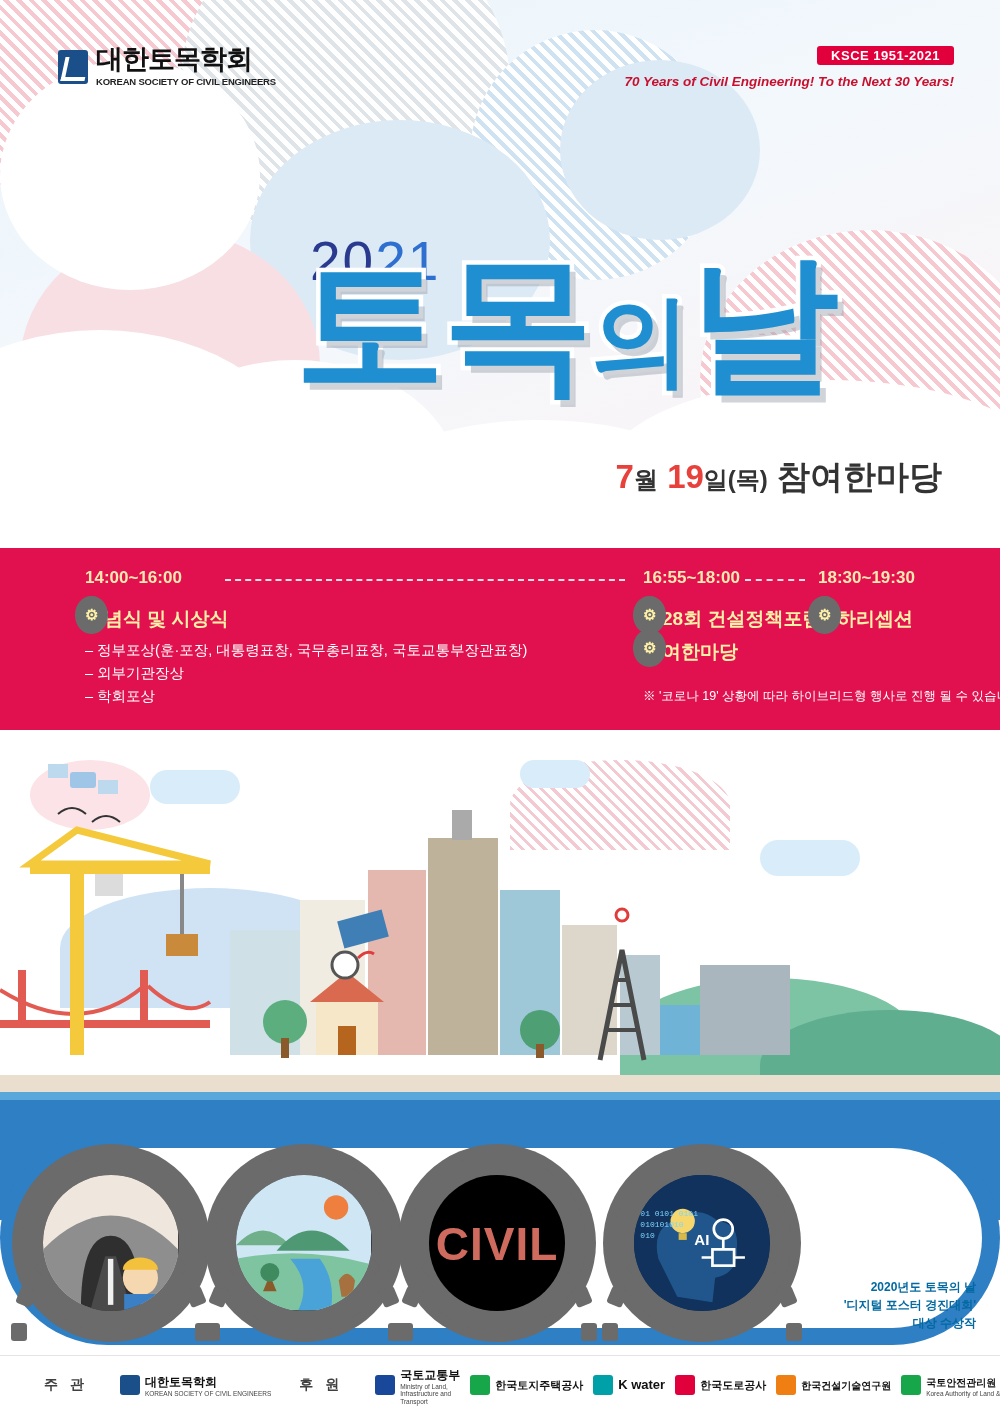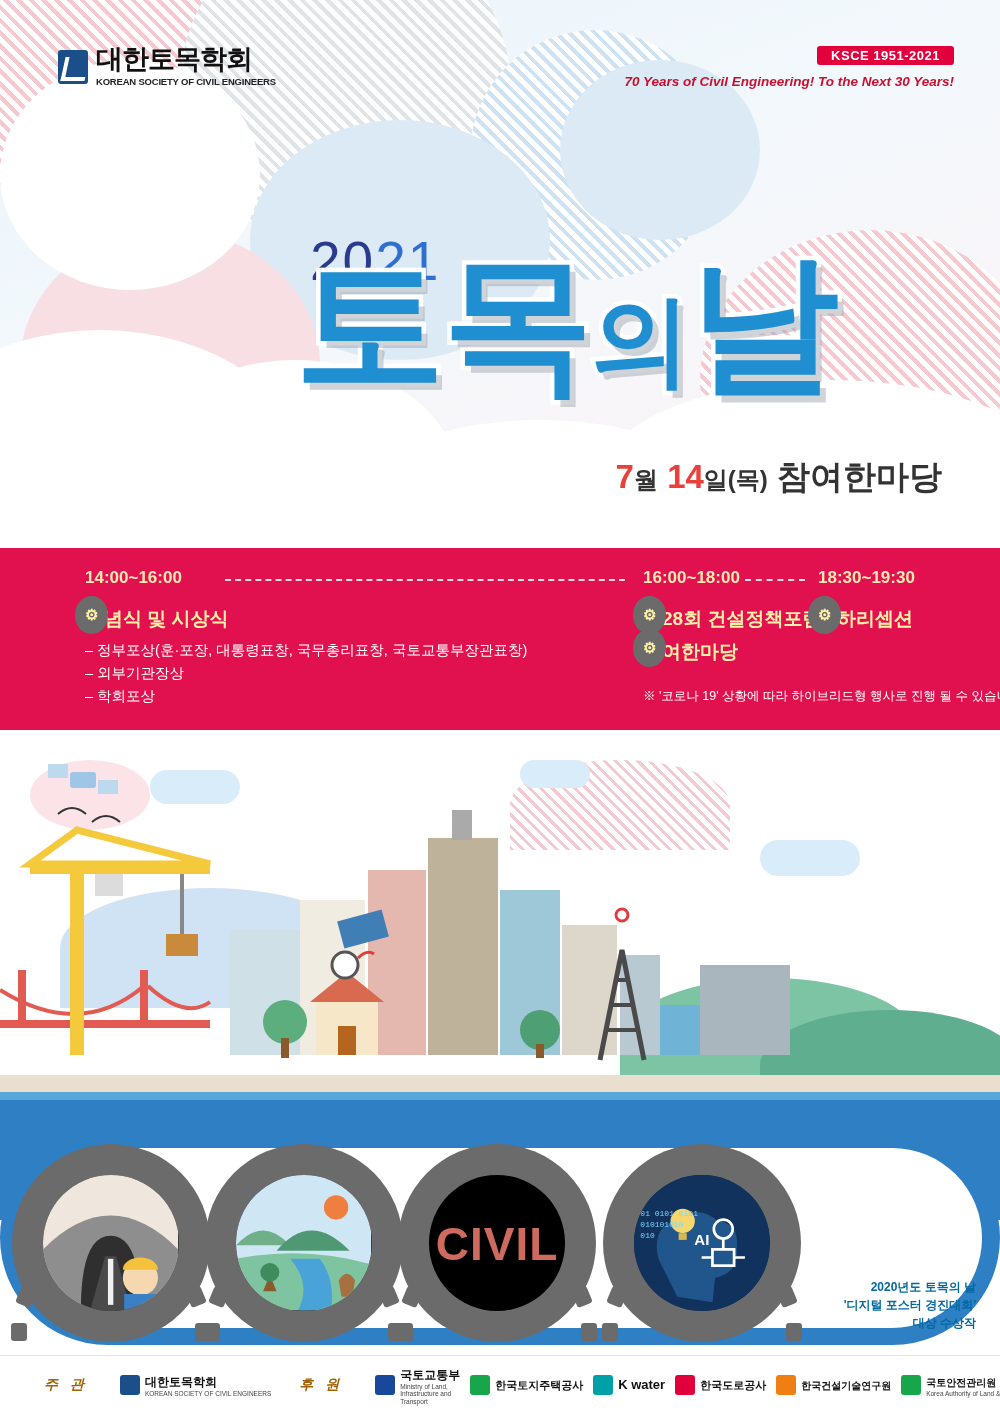--- a/index.html
+++ b/index.html
@@ -406,25 +406,24 @@
     background: #ffffff;
     border-top: 1px solid #e4e4e4;
     display: flex;
     align-items: center;
     padding-left: 44px;
     box-sizing: border-box;
     gap: 10px;
   }
   .f-label {
     font-size: 14px;
-    color: #a16207;
+    color: #404040;
     font-weight: bold;
     letter-spacing: 4px;
     white-space: nowrap;
-    font-style: italic;
   }
   .divider {
     width: 1px; height: 26px;
     background: #c9c9c9;
     margin: 0 6px;
   }
   .org {
     display: flex;
     align-items: center;
     gap: 5px;
@@ -483,29 +482,29 @@
     <div class="anniv">
       <div class="anniv-badge">KSCE 1951-2021</div>
       <div class="anniv-sub">70 Years of Civil Engineering!  To the Next 30 Years!</div>
     </div>
 
     <div class="year"><span>20</span><span class="hl">21</span></div>
 
     <div class="title-main"><span>토목</span><span class="sm">의</span><span>날</span></div>
 
     <div class="date-line"><span class="red">7</span><span class="small">월</span>
-      <span class="red">14</span><span class="small">일</span><span class="small">(목)</span>
+      <span class="red">19</span><span class="small">일</span><span class="small">(목)</span>
       <span>참여한마당</span>
     </div>
   </div>
 
   <div class="program">
     <div class="prog-times">
       <div class="time-label t1">14:00~16:00</div>
-      <div class="time-label t2">16:00~18:00</div>
+      <div class="time-label t2">16:55~18:00</div>
       <div class="time-label t3">18:30~19:30</div>
     </div>
     <div class="dots"></div>
     <div class="dots2"></div>
 
     <div class="prog-col c1">
       <div class="prog-head"><span class="gear">⚙</span><span>기념식 및 시상식</span></div>
       <div class="prog-item">– 정부포상(훈·포장, 대통령표창, 국무총리표창, 국토교통부장관표창)</div>
       <div class="prog-item">– 외부기관장상</div>
       <div class="prog-item">– 학회포상</div>

